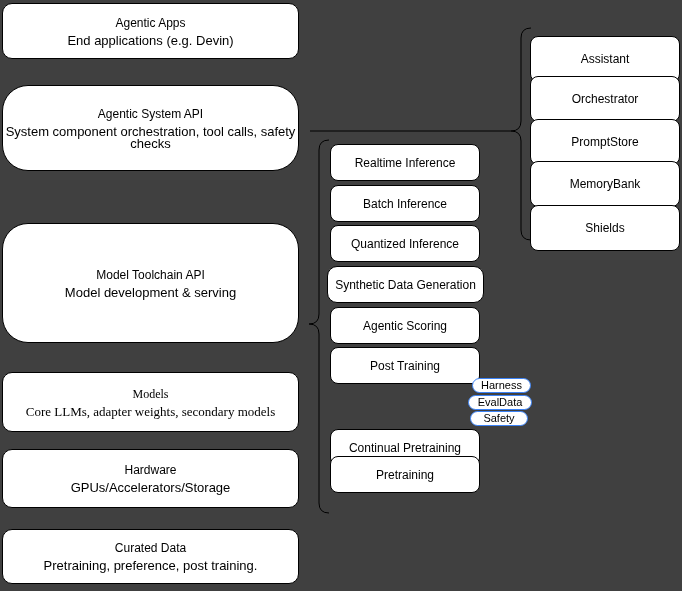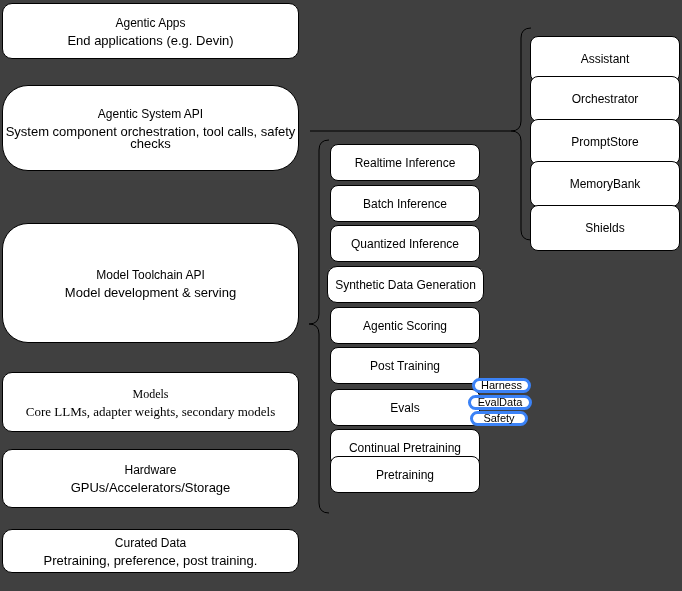--- a/index.html
+++ b/index.html
@@ -64,21 +64,21 @@
     width: 157px;
   }
   .right-node {
     left: 530px;
     width: 150px;
     height: 46px;
   }
   .pill {
     position: absolute;
     box-sizing: border-box;
-    border: 3px solid #3b82f6;
+    border: 1px solid #3b82f6;
     background: #ffffff;
     border-radius: 8px;
     height: 15px;
     display: flex;
     align-items: center;
     justify-content: center;
     font-size: 11px;
     line-height: 13px;
     z-index: 3;
   }
@@ -121,32 +121,31 @@
   <div class="box layer r10" style="top:372px; height:60px;font-family:Liberation Serif, serif;">
     <div class="title">Models</div>
     <div class="subtitle">Core LLMs, adapter weights, secondary models</div>
   </div>
 
   <div class="box layer r10" style="top:449px; height:59px;text-align:right;">
     <div class="title">Hardware</div>
     <div class="subtitle">GPUs/Accelerators/Storage</div>
   </div>
 
-  <div class="box layer r10" style="top:529px; height:44px;">
+  <div class="box layer r10" style="top:529px; height:55px;">
     <div class="title">Curated Data</div>
     <div class="subtitle">Pretraining, preference, post training.</div>
   </div>
 
   <div class="node mid" style="top:144px;">Realtime Inference</div>
   <div class="node mid" style="top:185px;">Batch Inference</div>
   <div class="node mid" style="top:225px;">Quantized Inference</div>
   <div class="node mid wide" style="top:266px;border-radius:10px;">Synthetic Data Generation</div>
   <div class="node mid" style="top:307px;">Agentic Scoring</div>
   <div class="node mid" style="top:347px;">Post Training</div>
-  <div class="node mid" style="top:389px;">Evals</div>
   <div class="node mid" style="top:429px;">Continual Pretraining</div>
   <div class="node mid" style="top:456px;">Pretraining</div>
 
   <div class="pill" style="left:472px; top:378px; width:59px;">Harness</div>
   <div class="pill" style="left:468px; top:395px; width:64px;">EvalData</div>
   <div class="pill" style="left:470px; top:411px; width:58px;">Safety</div>
 
   <div class="node right-node" style="top:36px;">Assistant</div>
   <div class="node right-node" style="top:76px;">Orchestrator</div>
   <div class="node right-node" style="top:119px;">PromptStore</div>

